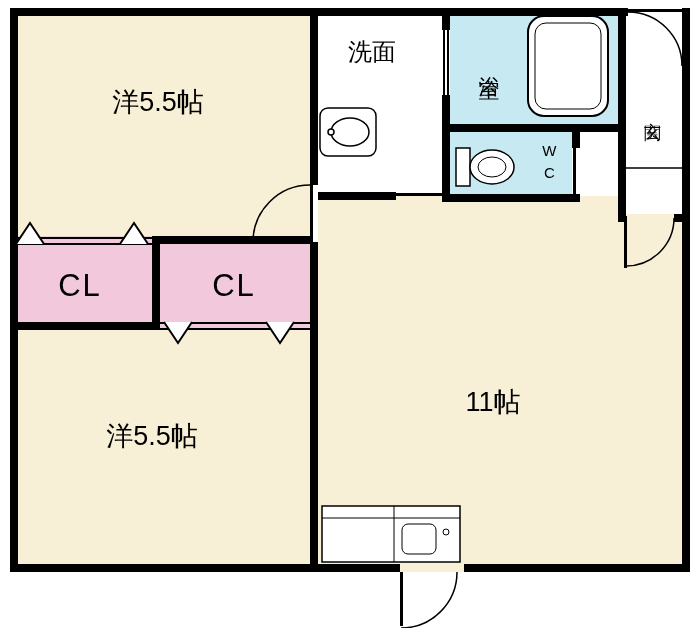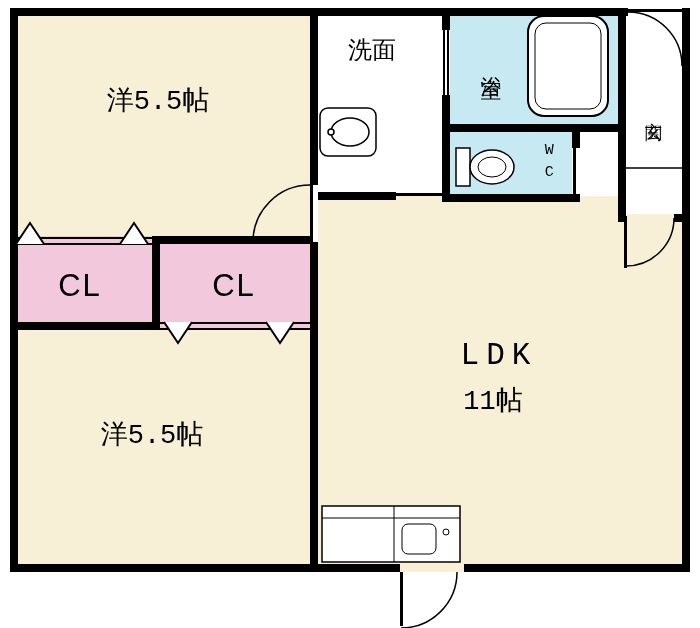--- a/index.html
+++ b/index.html
@@ -3,21 +3,21 @@
 <meta charset="utf-8">
 <style>
   * { margin:0; padding:0; box-sizing:border-box; }
   html,body { background:#ffffff; }
   body { font-family:"Liberation Sans","DejaVu Sans",sans-serif; color:#000; }
   #plan { position:relative; width:700px; height:628px; background:#fff; overflow:hidden; }
   .fill, .wall, .leaf, .dline, .label { position:absolute; }
   .wall  { background:#000; }
   .leaf  { background:#000; }
   .dline { background:#000; }
-  .label { white-space:nowrap; transform:translate(-50%,-50%); line-height:1.05;font-family:Liberation Mono, monospace; }
+  .label { white-space:nowrap; transform:translate(-50%,-50%); line-height:1.05; }
   .v { writing-mode:vertical-rl; text-orientation:upright; letter-spacing:3px; }
   .serif { font-family:Liberation Sans, sans-serif; }
   svg.overlay { position:absolute; left:0; top:0; pointer-events:none; }
 </style>
 </head>
 <body>
 
 <div id="plan">
 
   <div class="fill" style="left: 10px; top: 8px; width: 300px; height: 228px; background-color: rgb(247, 239, 214);"></div>
@@ -100,17 +100,16 @@
     <line x1="626" y1="168" x2="682" y2="168" stroke="#000" stroke-width="1.5"></line>
   </svg>
 
   <div class="label" style="left:158px;top:102px;font-size:27px;">洋5.5帖</div>
   <div class="label" style="left:372px;top:52px;font-size:24px;">洗面</div>
   <div class="label v" style="left:489px;top:62px;font-size:21px;">浴室</div>
   <div class="label v" style="left:652px;top:112px;font-size:17px;">玄関</div>
   <div class="label v" style="left:549px;top:164px;font-size:15px;letter-spacing:5px;">WC</div>
   <div class="label serif" style="left:80px;top:286px;font-size:31px;letter-spacing:2px;">CL</div>
   <div class="label serif" style="left:234px;top:286px;font-size:31px;letter-spacing:2px;">CL</div>
-  <div class="label" style="left:499px;top:356px;font-size:31px;letter-spacing:7px;">LDK</div>
   <div class="label" style="left:493px;top:402px;font-size:27px;">11帖</div>
   <div class="label" style="left:152px;top:436px;font-size:27px;">洋5.5帖</div>
 
 </div>
 
 </body></html>

